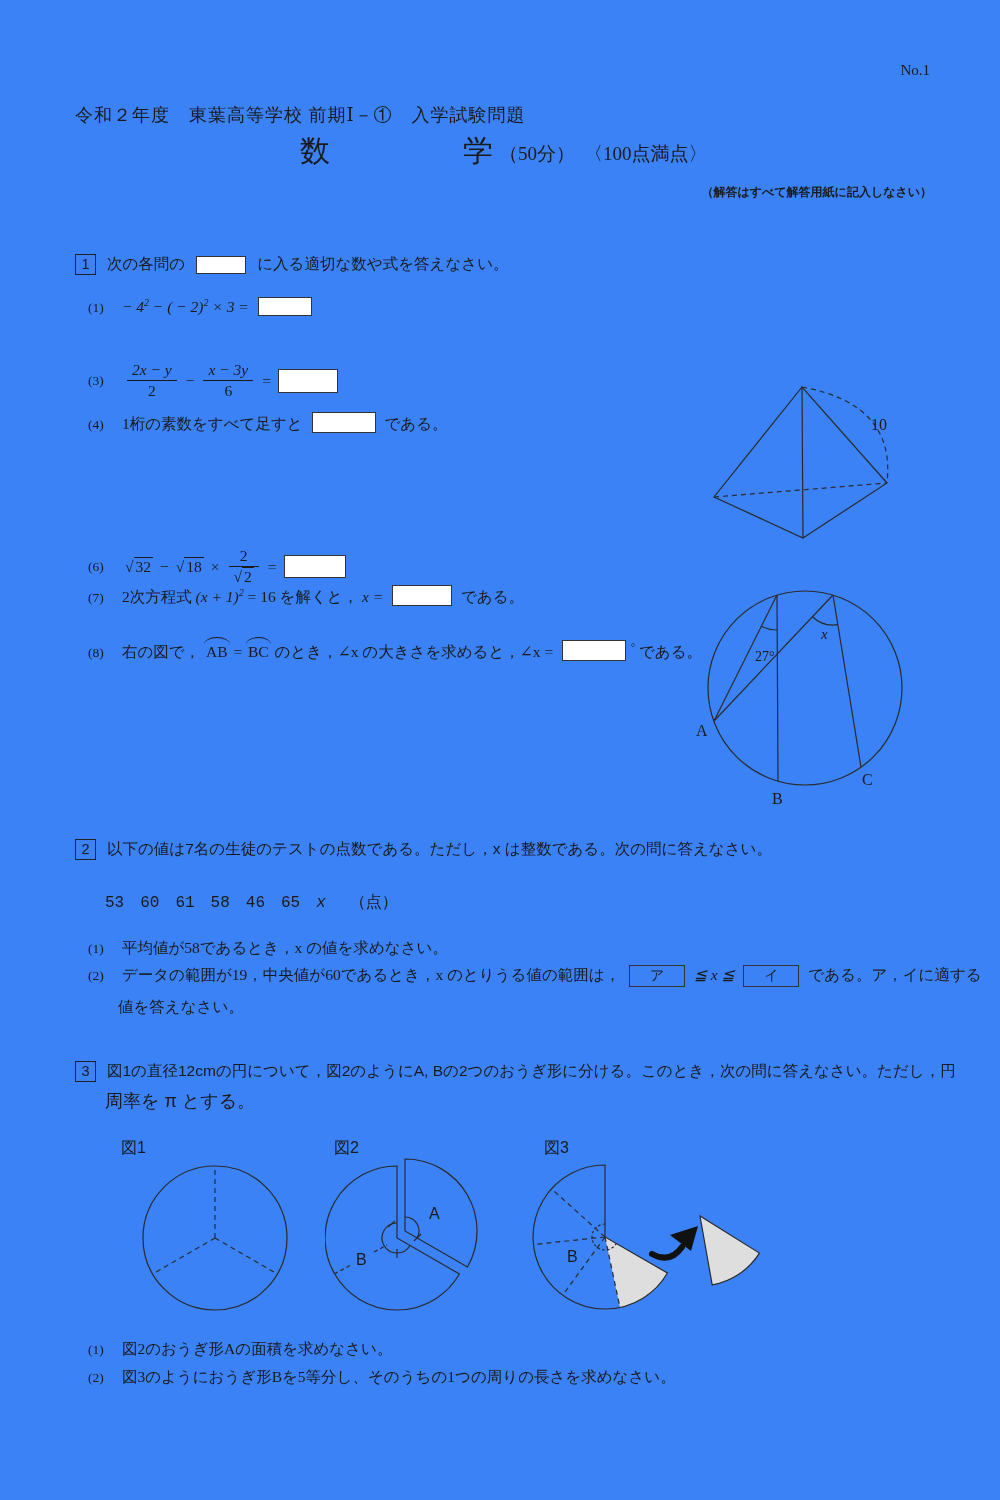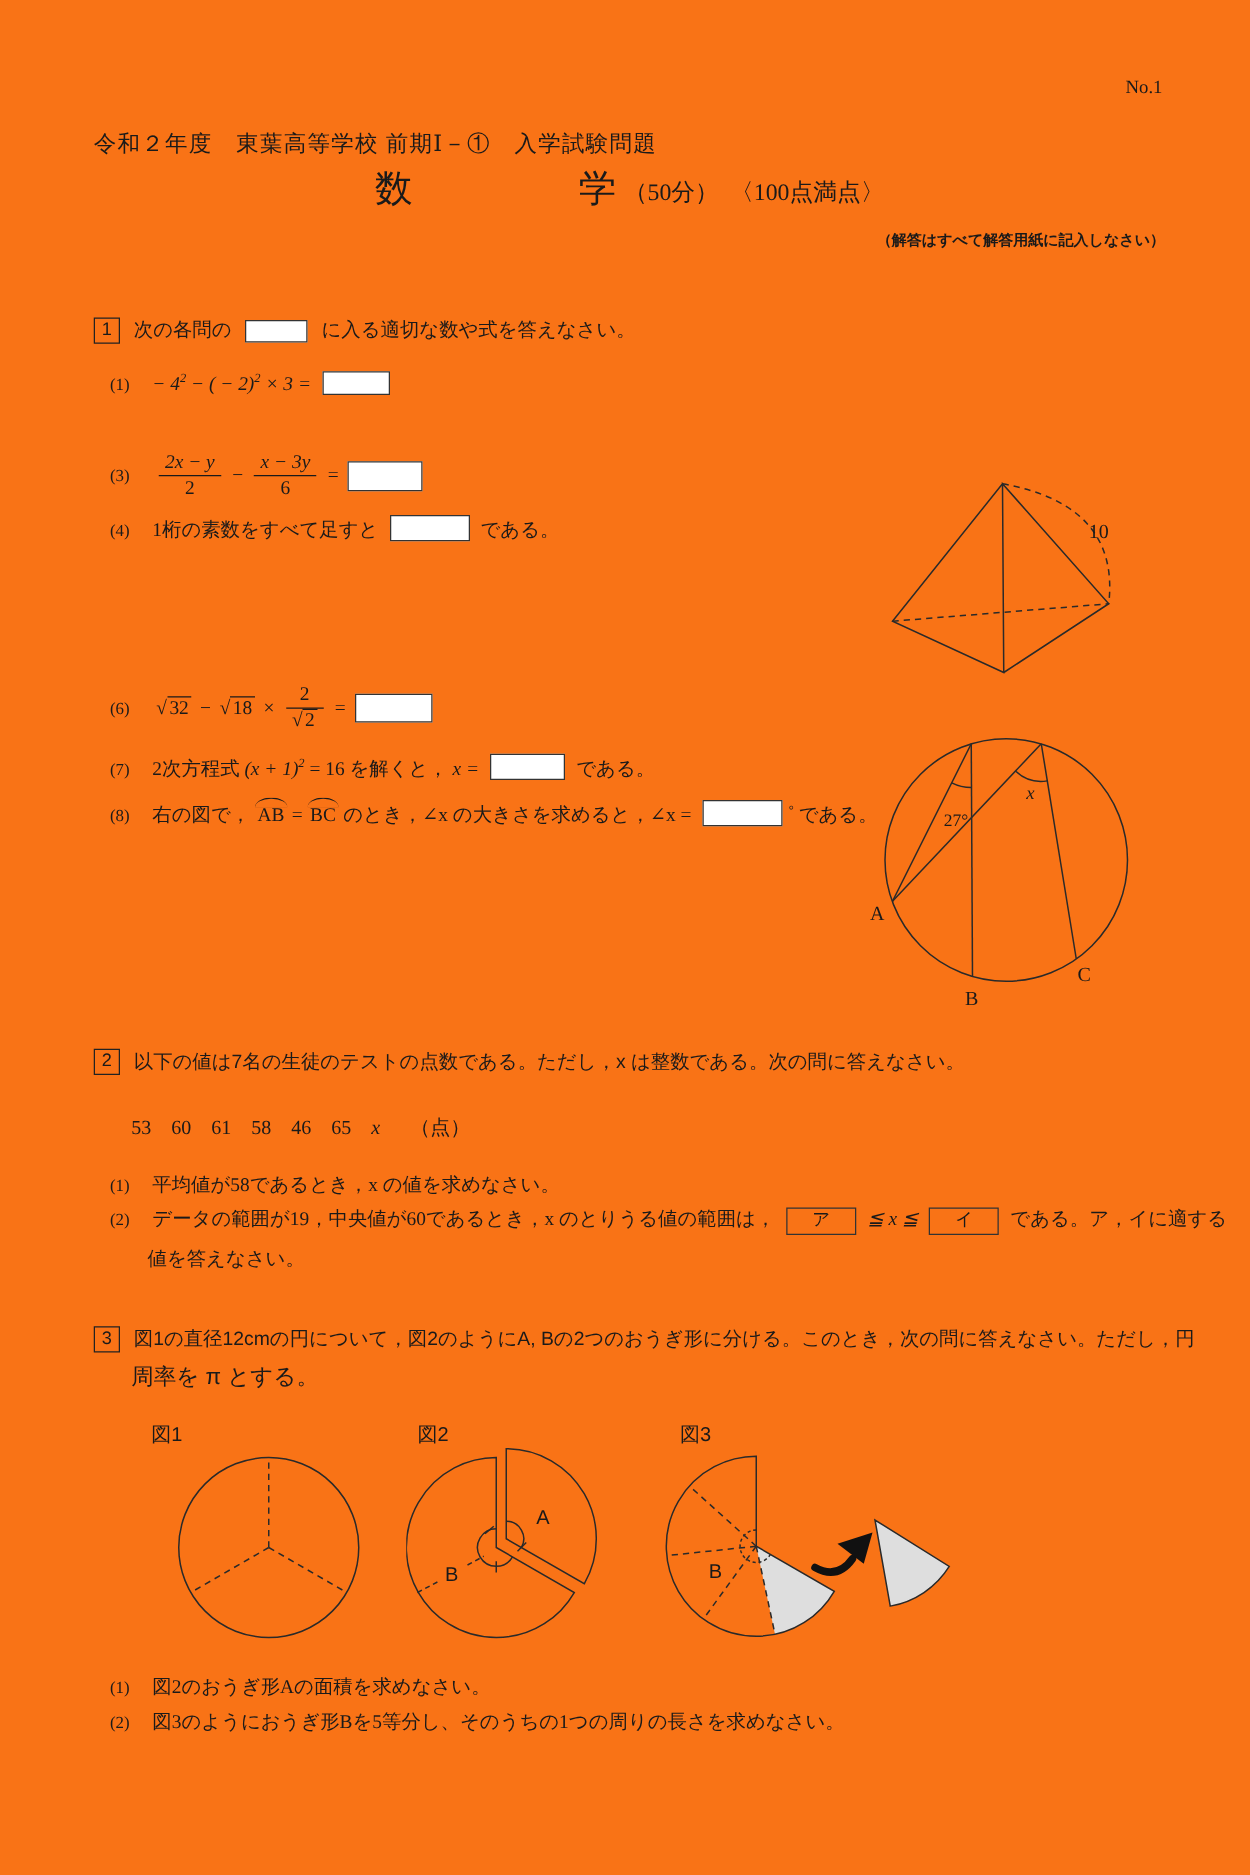--- a/index.html
+++ b/index.html
@@ -1,18 +1,18 @@
 <!DOCTYPE html>
 <html><head>
 <meta charset="utf-8">
 <style>
   html,body { margin:0; padding:0; background:#888; }
   .page {
     position:relative; width:1000px; height:1500px; margin:0 auto;
-    background:#f97316; color:#1a1a1a;
+    background:#3b82f6; color:#1a1a1a;
     font-family:"Liberation Serif","DejaVu Serif",serif;
     overflow:hidden;
   }
   .abs { position:absolute; }
   .gothic { font-family:"Liberation Sans","DejaVu Sans",sans-serif; }
   .row { position:absolute; left:88px; font-size:15.5px; white-space:nowrap; }
   .flexrow { display:flex; align-items:center; gap:7px; }
   .ilabel { display:inline-block; width:30px; font-size:13.5px; }
   .qhead { position:absolute; left:75px; display:flex; align-items:center; gap:11px;
            font-size:15.5px; white-space:nowrap;
@@ -95,21 +95,21 @@
     <span class="rad"><span>√</span><span class="rb">18</span></span>
     <span>×</span>
     <span class="frac">
         <span class="fn">2</span>
         <span class="fd"><span class="rad"><span>√</span><span class="rb">2</span></span></span>
       </span>
     <span>=</span>
     <span class="ansbox" style="width:60px; height:21px; margin:0;"></span>
   </div>
 
-  <div class="row" style="top:603px;">
+  <div class="row" style="top:585px;">
     <span class="ilabel">(7)</span>
     <span>2次方程式</span>
     <span class="math"><span>(x + 1)</span><sup>2</sup></span>
     <span>= 16 を解くと，</span>
     <span class="math">x =</span>
     <span class="ansbox" style="width:58px; height:19px;"></span>
     <span>である。</span>
   </div>
 
   <div class="row" style="top:640px;">
@@ -151,21 +151,21 @@
       <text x="79" y="221" font-size="16">B</text>
       <text x="169" y="202" font-size="16">C</text>
     </svg>
   </div>
 
   <div class="qhead" style="top:839px;">
     <span class="qnum">2</span>
     <span>以下の値は7名の生徒のテストの点数である。ただし，x は整数である。次の問に答えなさい。</span>
   </div>
 
-  <div class="row flexrow" style="top:892px; left:105px; gap:16px; font-size:16px;">
+  <div class="row flexrow" style="top:892px; left:105px; gap:16px; font-size:16px;font-family:Liberation Mono, monospace;">
     <span>53</span>
     <span>60</span>
     <span>61</span>
     <span>58</span>
     <span>46</span>
     <span>65</span>
     <span class="math">x</span>
     <span style="margin-left:8px;">（点）</span>
   </div>
 

